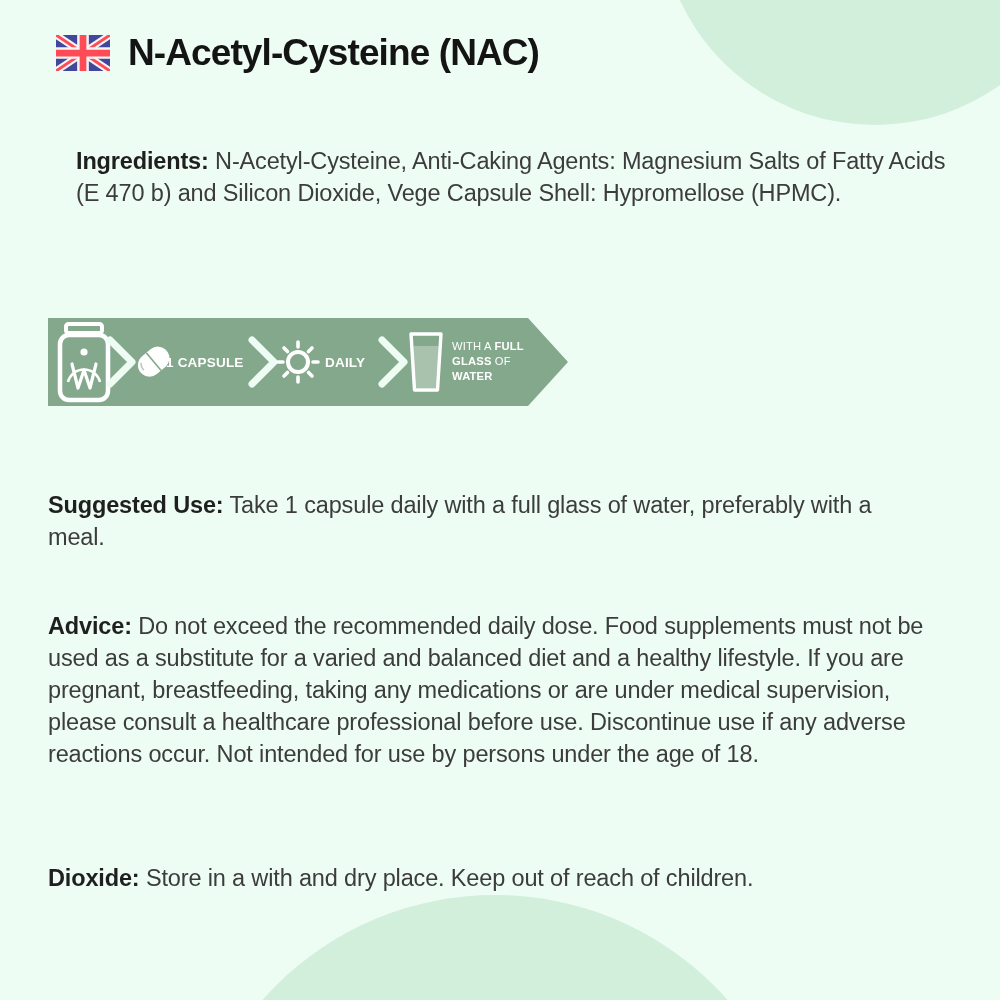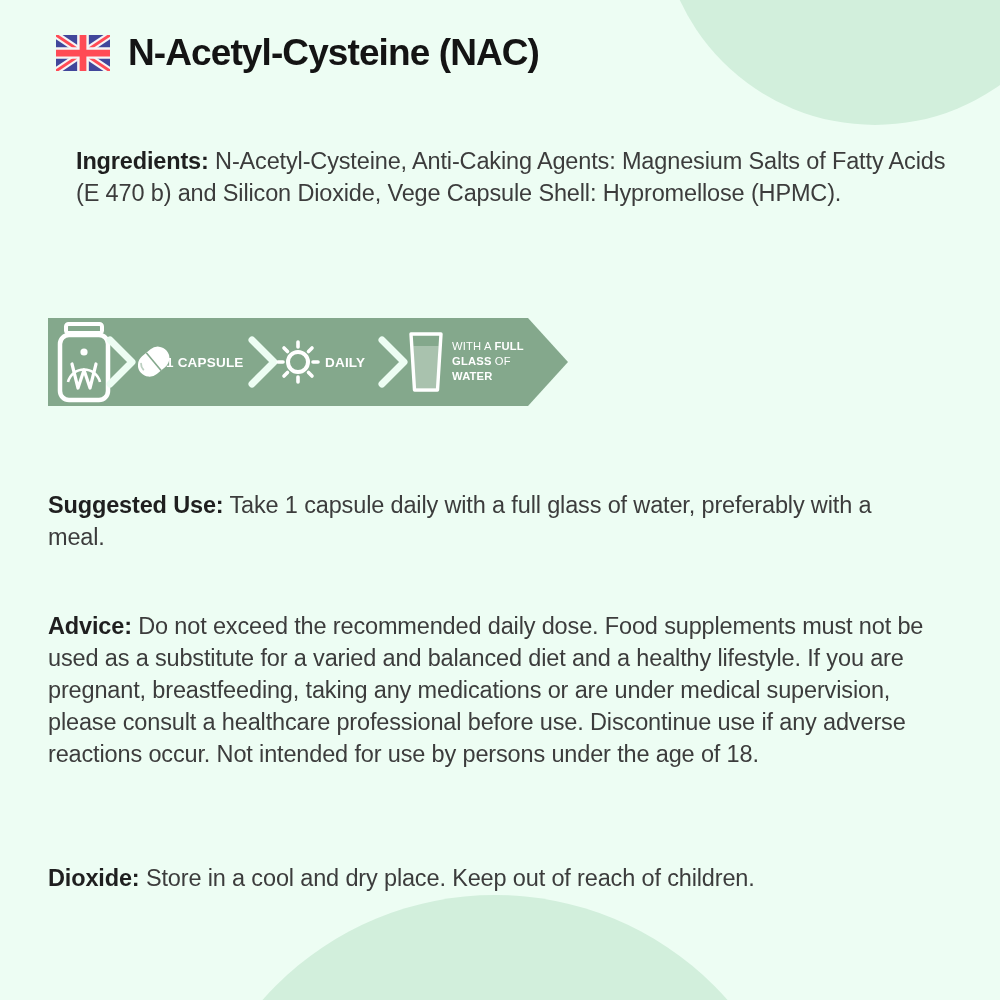--- a/index.html
+++ b/index.html
@@ -157,16 +157,16 @@
 
   <div class="para" id="suggested-use-block">
     <b>Suggested Use:</b><span> Take 1 capsule daily with a full glass of water, preferably with a meal.</span>
   </div>
 
   <div class="para" id="advice-block">
     <b>Advice:</b><span> Do not exceed the recommended daily dose. Food supplements must not be used as a substitute for a varied and balanced diet and a healthy lifestyle. If you are pregnant, breastfeeding, taking any medications or are under medical supervision, please consult a healthcare professional before use. Discontinue use if any adverse reactions occur. Not intended for use by persons under the age of 18.</span>
   </div>
 
   <div class="para" id="storage-block">
-    <b>Dioxide:</b><span> Store in a cool and dry place. Keep out of reach of children.</span>
+    <b>Dioxide:</b><span> Store in a with and dry place. Keep out of reach of children.</span>
   </div>
 
 </div>
 
 </body></html>

